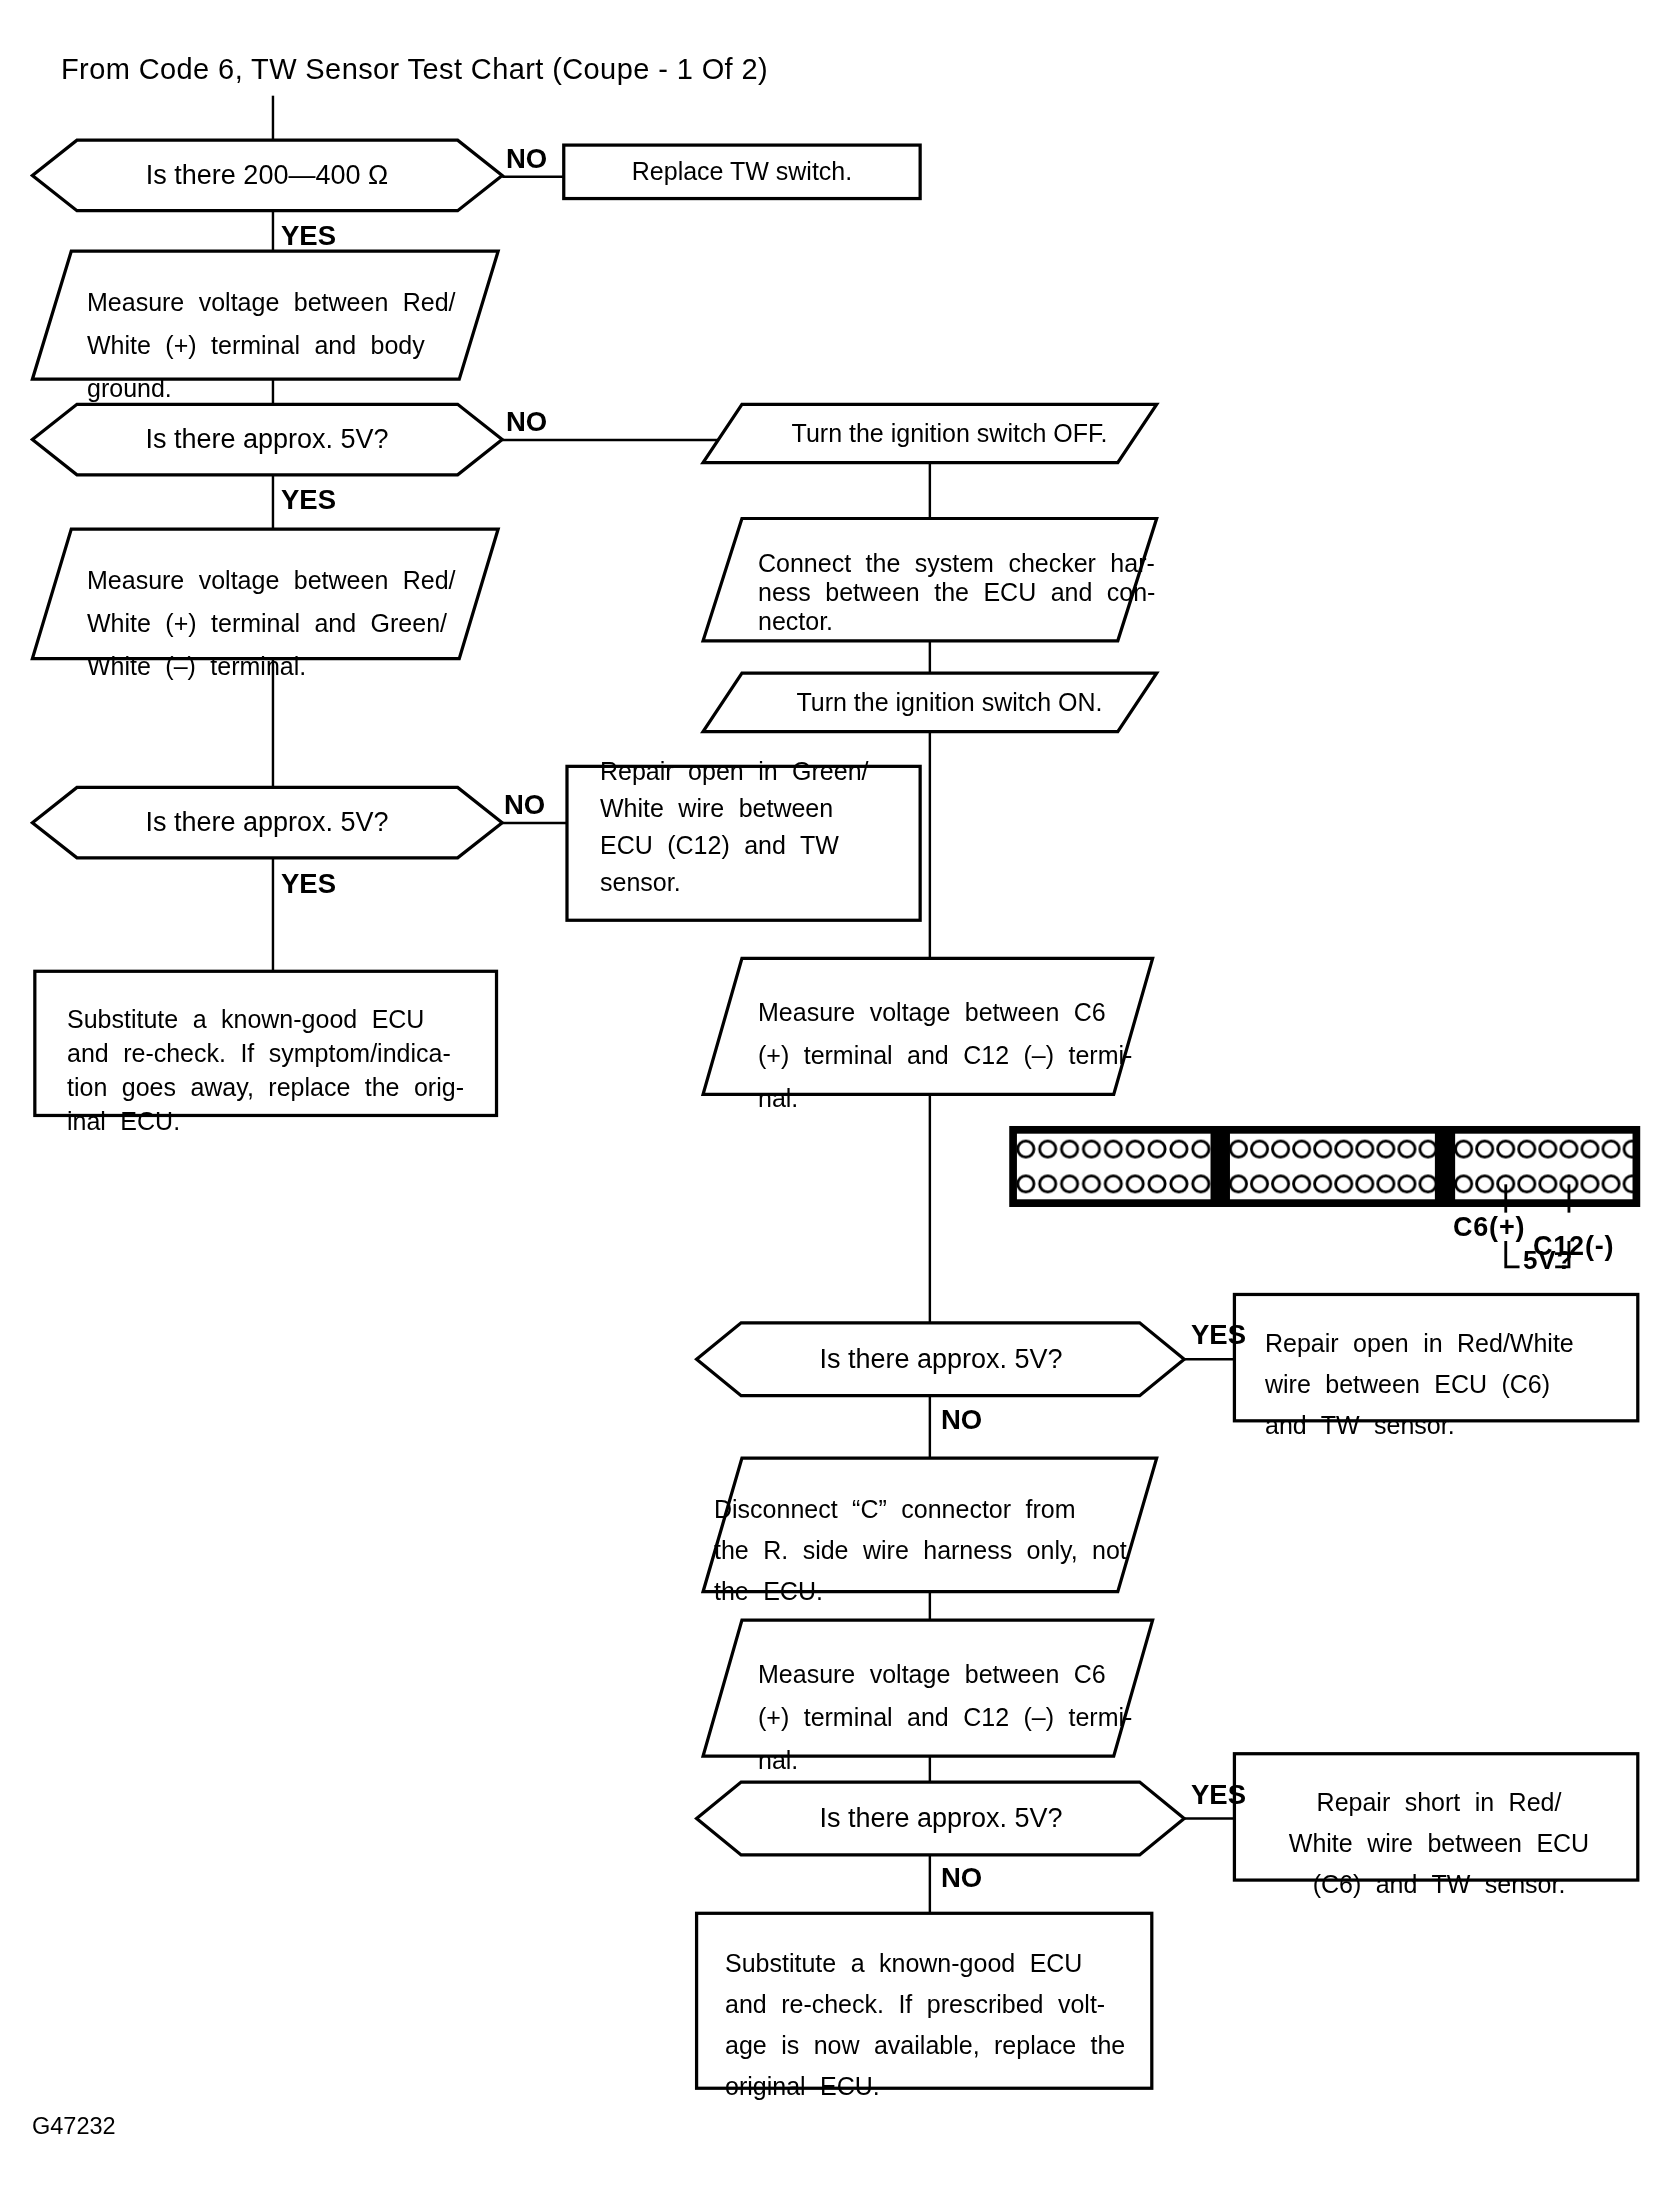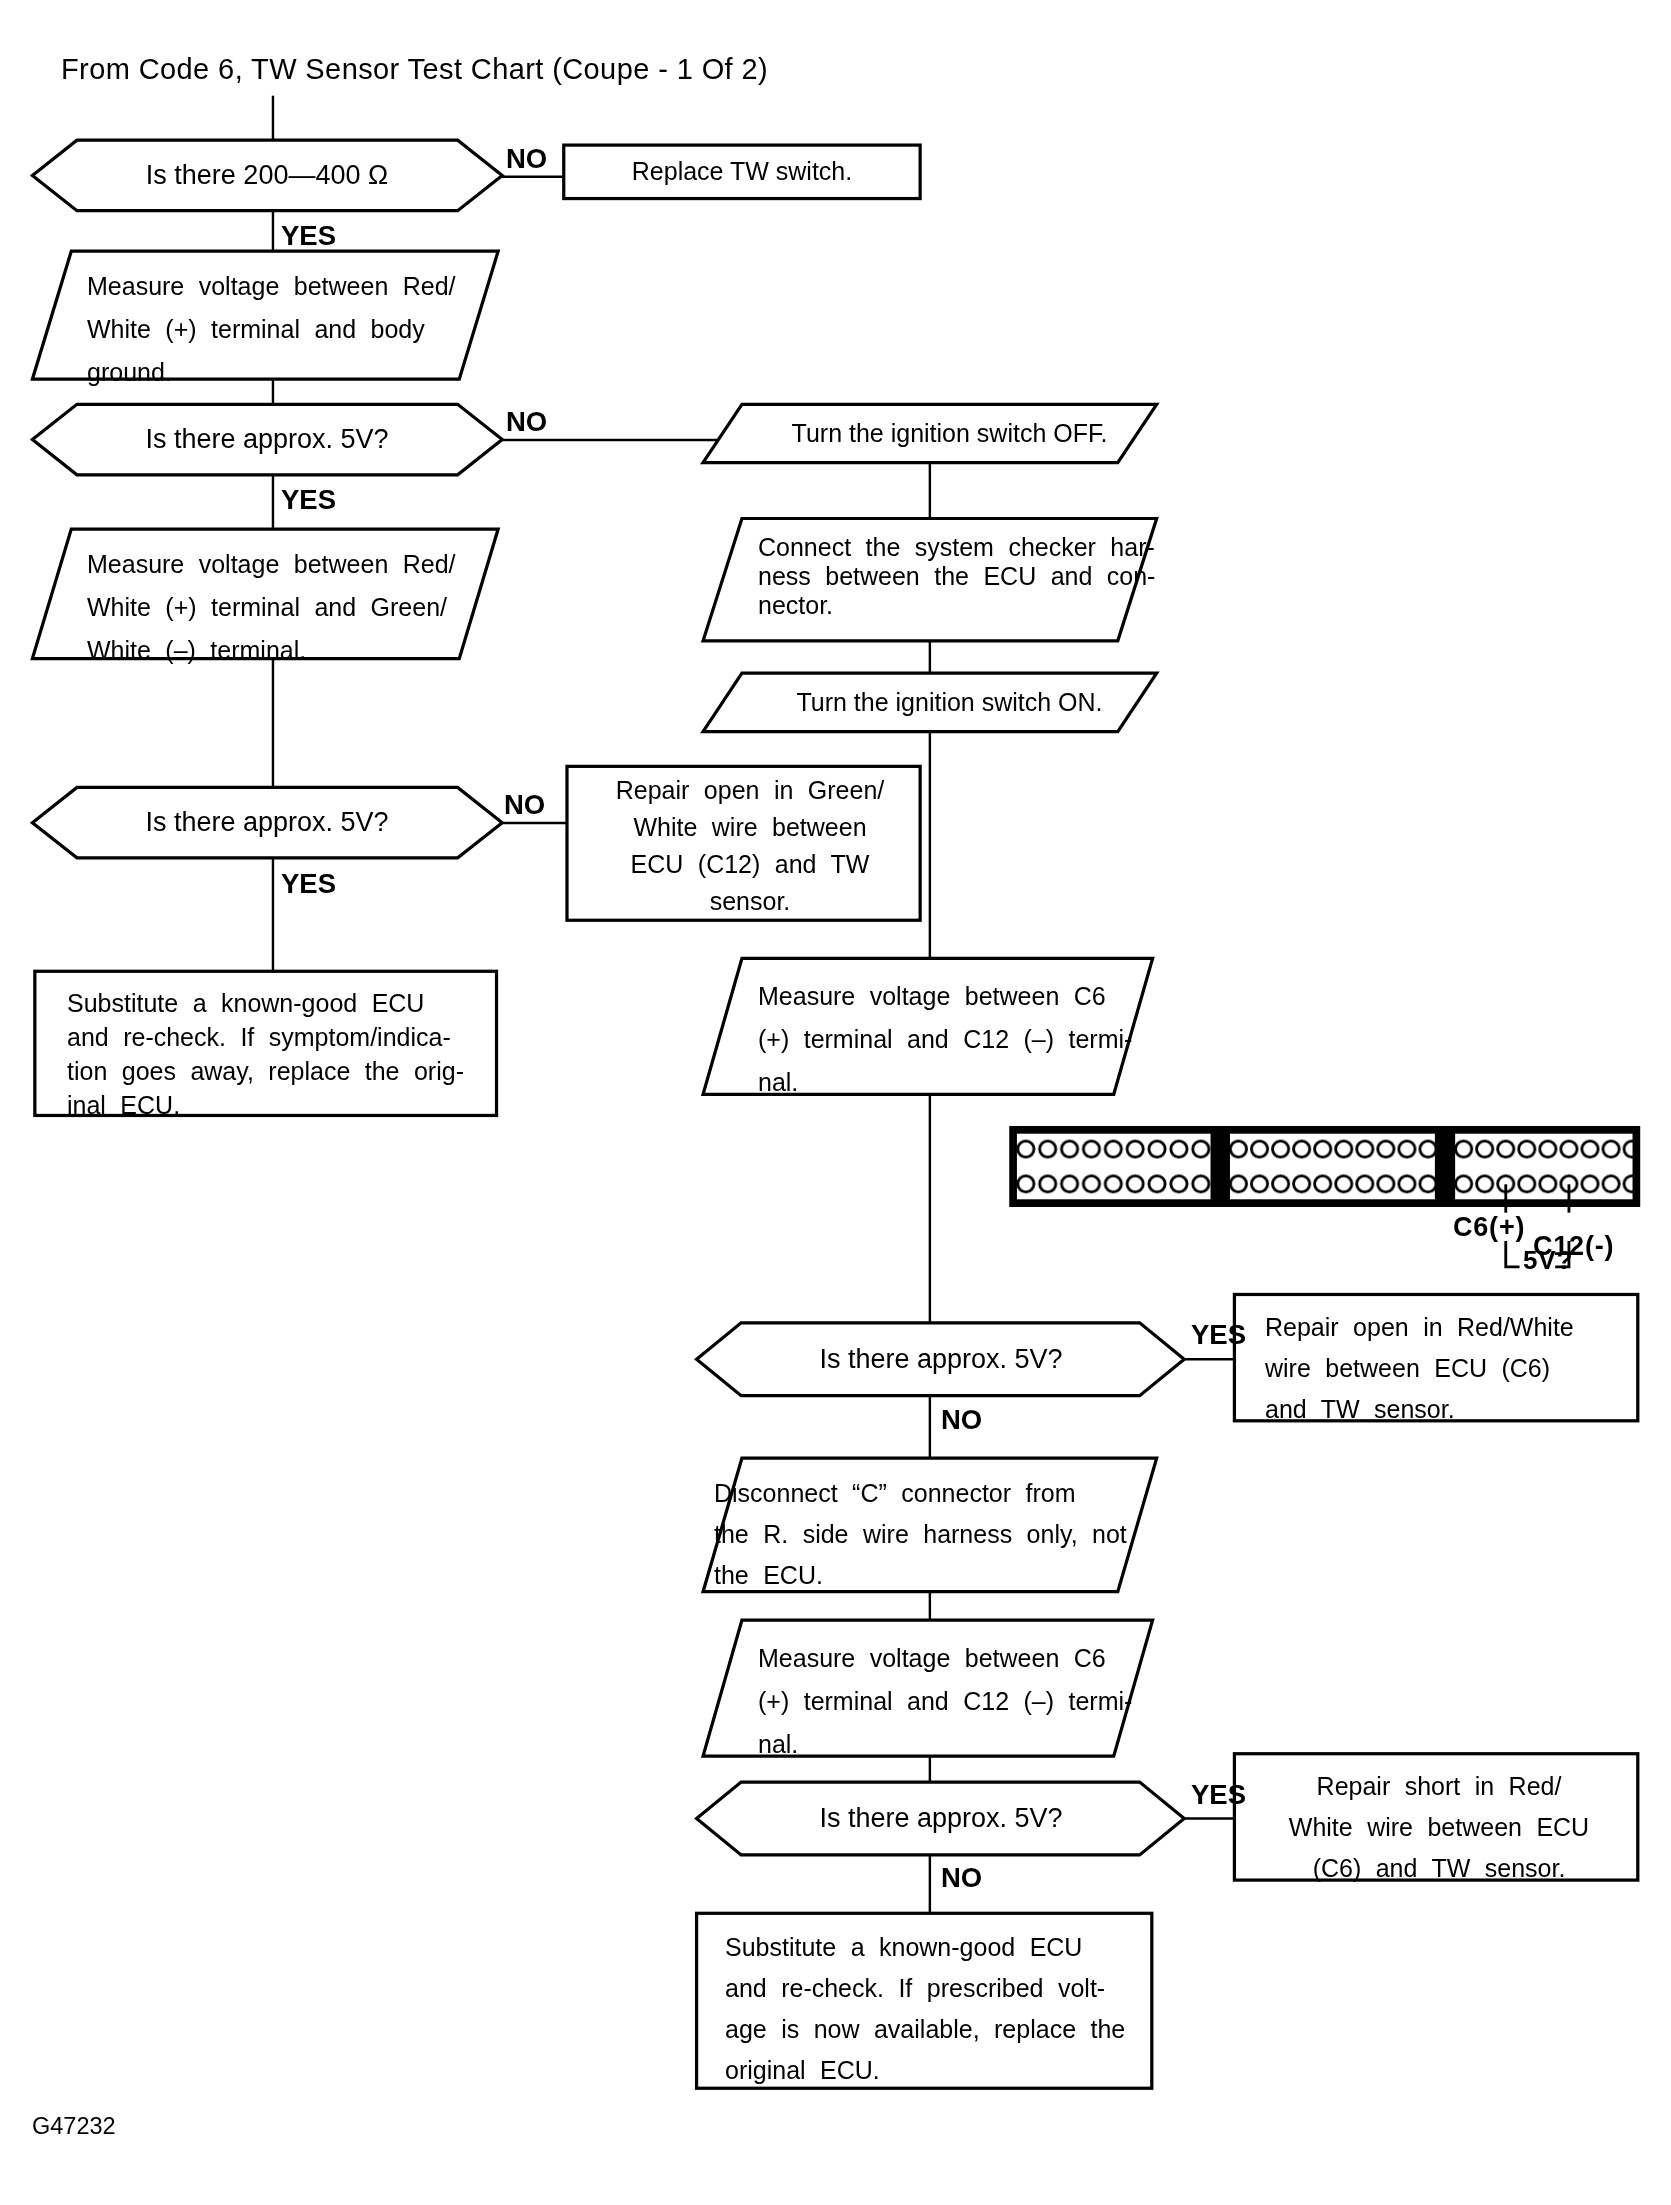--- a/index.html
+++ b/index.html
@@ -13,20 +13,21 @@
   svg.underlay{position:absolute;left:0;top:0;}
   .page-title{
     position:absolute;left:61px;top:53px;
     font-size:29px;letter-spacing:0.4px;white-space:pre;
   }
   .node-text{
     position:absolute;
     font-size:25px;
     word-spacing:0.30em;
     white-space:pre;
+    margin-top:16px;
   }
   .center-text{
     position:absolute;
     display:flex;align-items:center;justify-content:center;
     font-size:27px;white-space:pre;
   }
   .flow-label{
     position:absolute;
     font-weight:bold;font-size:27.5px;white-space:pre;
   }
@@ -135,21 +136,21 @@
 White (+) terminal and body
 ground.</div>
 <div class="center-text" style="left:742px;top:404px;width:415px;height:58px;font-size:25px;">Turn the ignition switch OFF.</div>
 <div class="node-text" style="left:87px;top:543px;width:389px;line-height:43px;">Measure voltage between Red/
 White (+) terminal and Green/
 White (–) terminal.</div>
 <div class="node-text" style="left:758px;top:533px;width:381px;line-height:29px;">Connect the system checker har-
 ness between the ECU and con-
 nector.</div>
 <div class="center-text" style="left:742px;top:673px;width:415px;height:58px;font-size:25px;">Turn the ignition switch ON.</div>
-<div class="node-text" style="left:600px;top:772px;width:300px;line-height:37px;text-align:center;">Repair open in Green/
+<div class="node-text" style="left:600px;top:737px;width:300px;line-height:37px;">Repair open in Green/
 White wire between
 ECU (C12) and TW
 sensor.</div>
 <div class="node-text" style="left:67px;top:986px;width:409px;line-height:34px;">Substitute a known-good ECU
 and re-check. If symptom/indica-
 tion goes away, replace the orig-
 inal ECU.</div>
 <div class="node-text" style="left:758px;top:975px;width:373px;line-height:43px;">Measure voltage between C6
 (+) terminal and C12 (–) termi-
 nal.</div>

